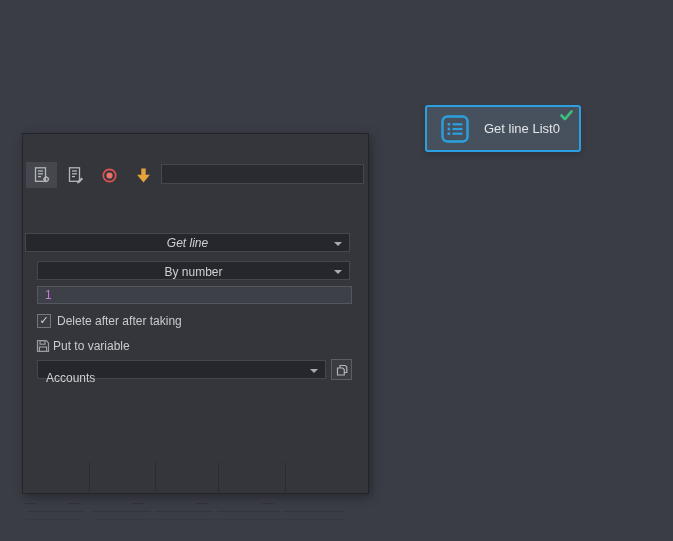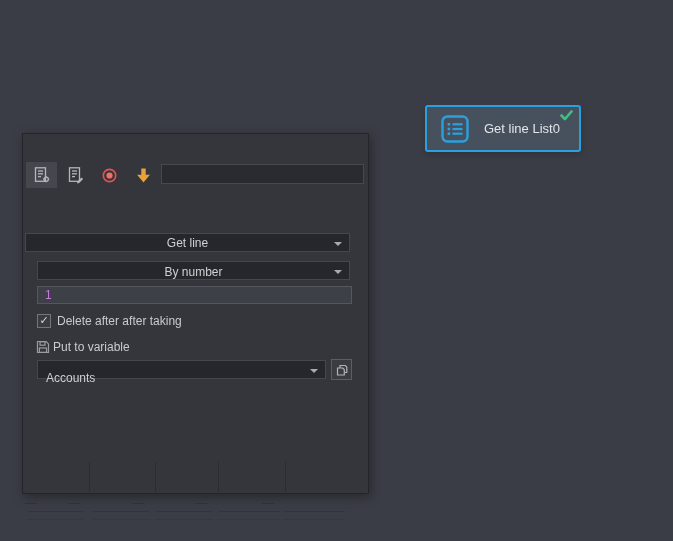--- a/index.html
+++ b/index.html
@@ -70,41 +70,41 @@
   .combo.centered { justify-content:center; }
   .combo .val { padding:16px 16px 0 8px; white-space:nowrap; }
   .combo.centered .val { padding:0; }
   .combo .arrow {
     position:absolute; right:7px; top:8px;
     width:0; height:0;
     border-left:4px solid transparent; border-right:4px solid transparent;
     border-top:4px solid #a9abb1;
   }
   .combo-list   { left:14px; right:18px; top:71px; }
-  .combo-action { left:2px; right:18px; top:99px; }
+  .combo-action { left:2px; right:18px; top:99px;font-style:italic; }
   .combo-mode   { left:14px; right:18px; top:127px;align-items:flex-end; }
   .combo-var    { left:14px; width:289px; top:226px; }
 
   .num-input {
     position:absolute; left:14px; right:16px; top:152px; height:18px;
     background:#3e4047; border:1px solid #55575e;
     color:#c678dd; font-size:12px; padding:0 7px;
     font-family:"Liberation Sans", sans-serif;
     outline:none;
   }
 
   .chk-row { position:absolute; left:14px; top:179px; height:15px; display:flex; align-items:center; }
   .checkbox {
     width:14px; height:14px; background:#3a3c42; border:1px solid #74767d;
     display:flex; align-items:center; justify-content:center;
     font-size:11px; color:#d6d8da; line-height:1;
   }
   .chk-label { margin-left:6px; font-size:12px; color:#c9cbce; }
 
-  .put-row { position:absolute; left:13px; top:205px; height:15px; display:flex; align-items:center; }
+  .put-row { position:absolute; left:13px; top:205px; height:15px; display:flex; align-items:flex-start; }
   .put-label { margin-left:3px; font-size:12px; color:#c9cbce; }
 
   .copy-btn {
     position:absolute; left:308px; top:225px; width:21px; height:21px;
     background:#3a3c42; border:1px solid #5c5e66;
     display:flex; align-items:center; justify-content:center;
   }
 
   .vsep { position:absolute; width:1px; top:328px; height:30px; background:rgba(0,0,0,0.18); }
 

